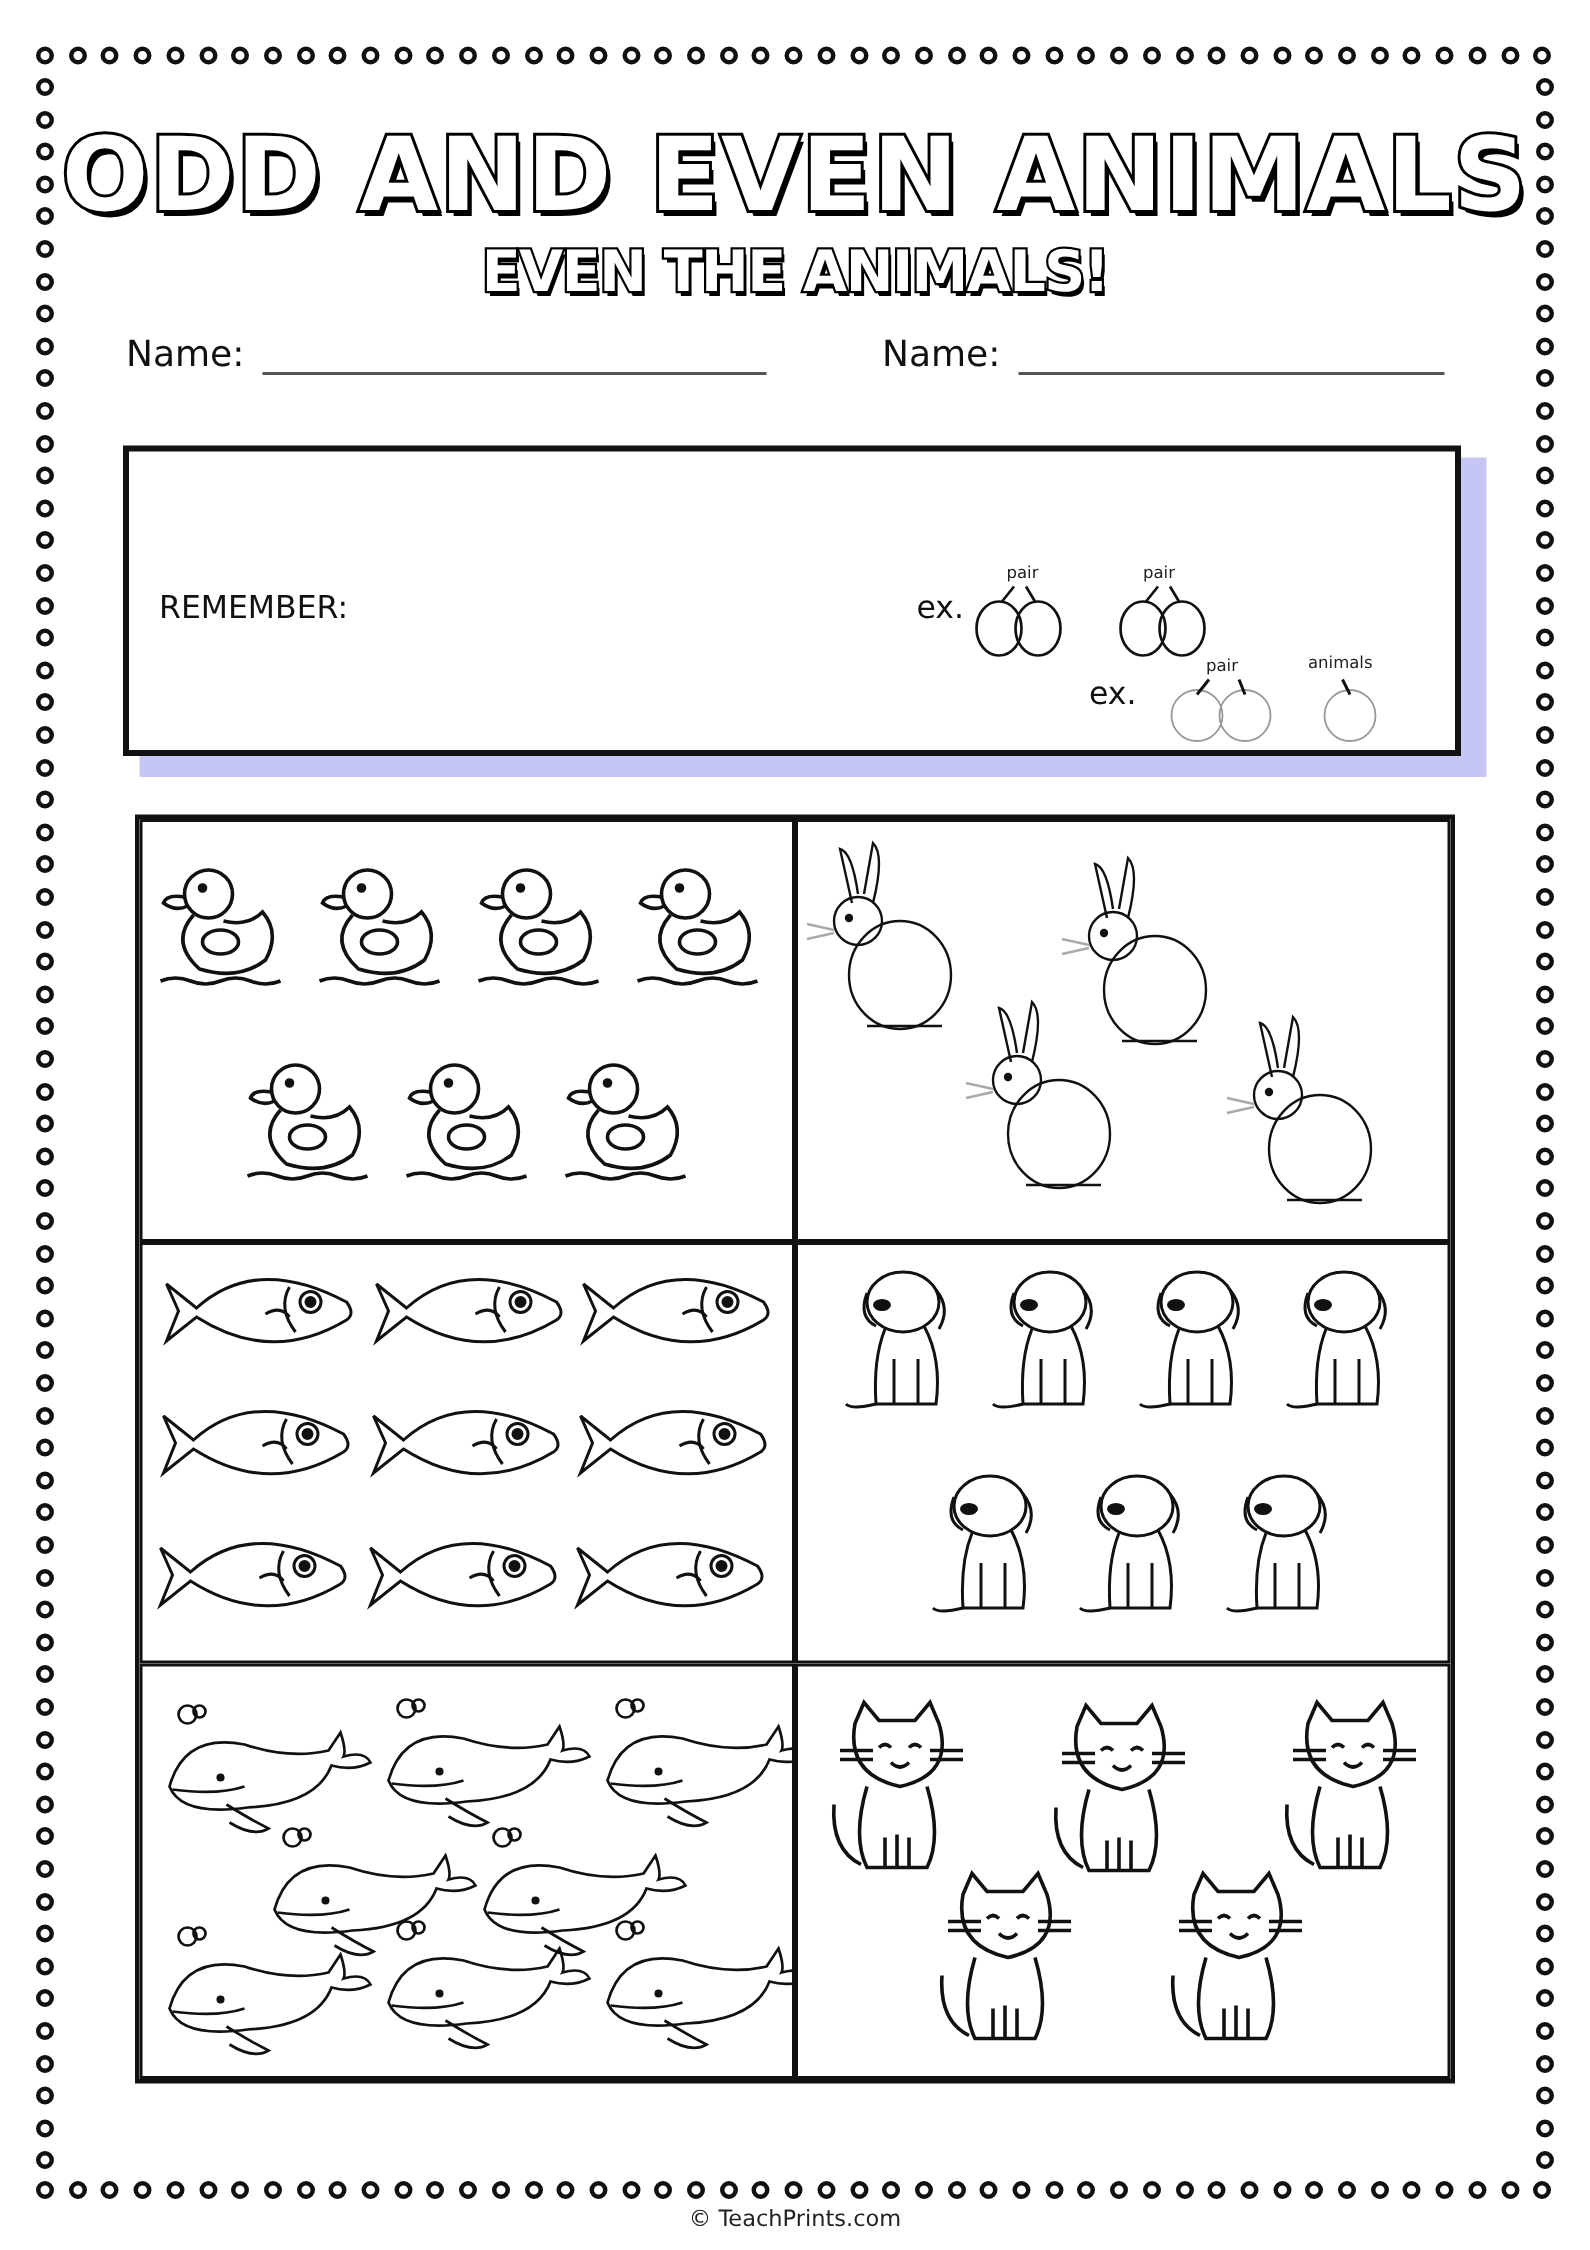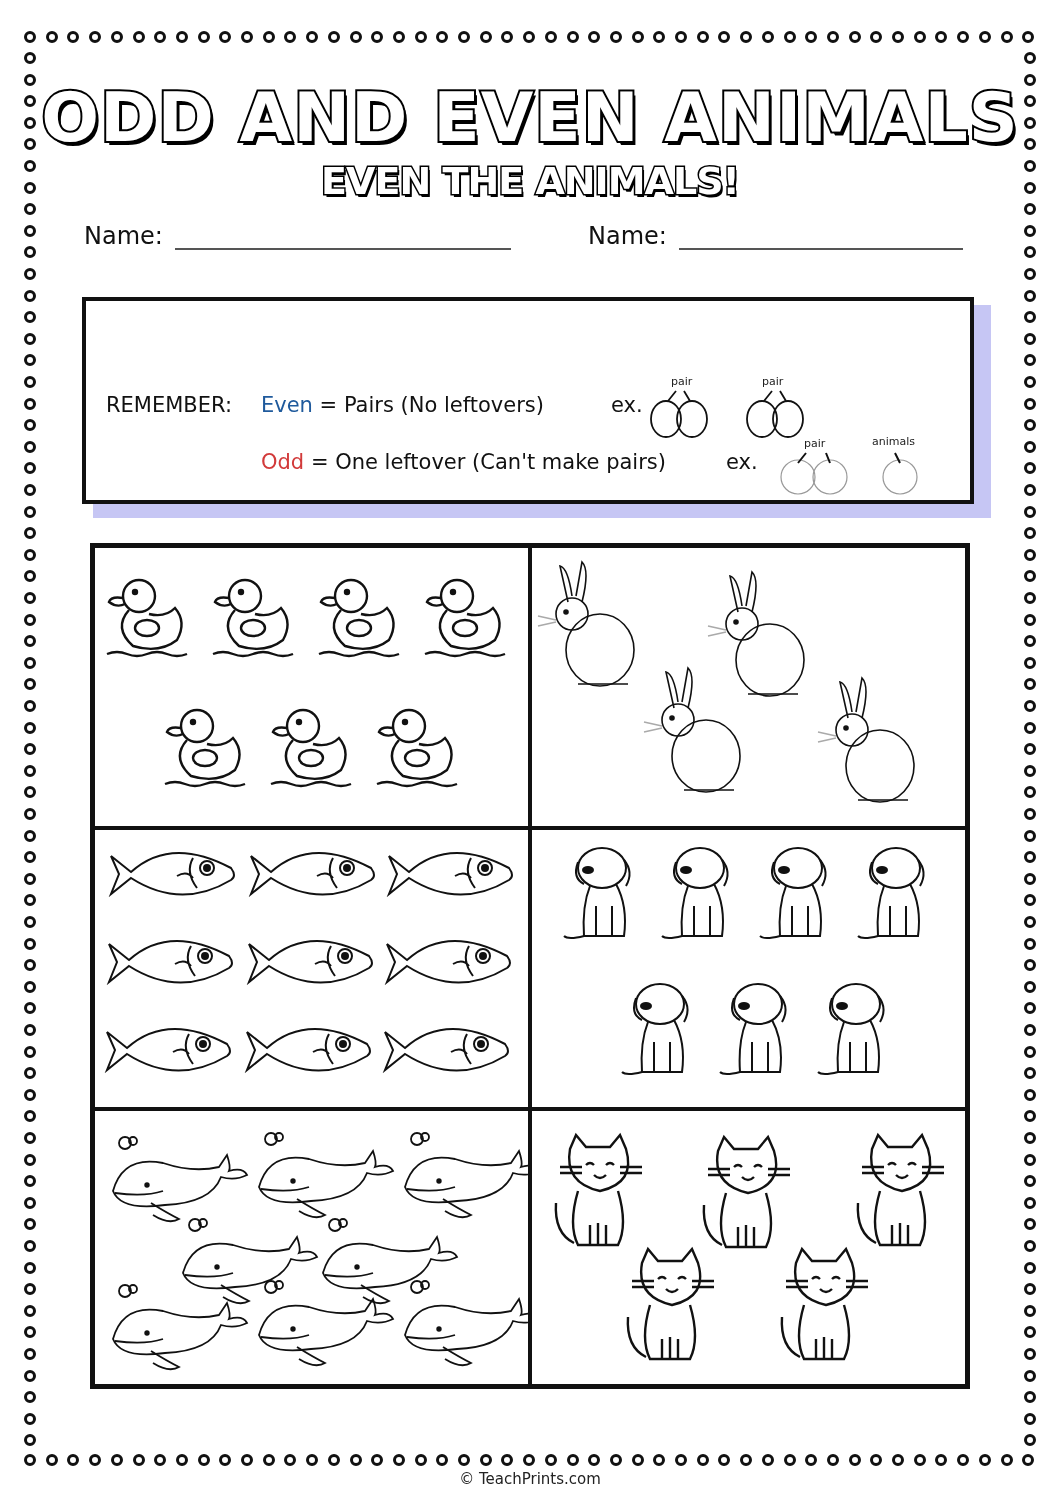--- a/index.html
+++ b/index.html
@@ -274,34 +274,32 @@
 <div class="field" style="left:84px;">
   <span>Name:</span><span class="line" style="width:336px;"></span>
 </div>
 <div class="field" style="left:588px;">
   <span>Name:</span><span class="line" style="width:284px;"></span>
 </div>
 
 <div class="ibox-shadow"></div>
 <div class="ibox">
   <div class="rem">REMEMBER:</div>
-  <div class="even"><span class="blue">Even</span><span> = Pairs (No leftovers)</span></div>
   <div class="ex1">ex.</div>
   <div class="tiny" style="left:585px;top:74px;">pair</div>
   <div class="tiny" style="left:676px;top:74px;">pair</div>
   <svg style="position:absolute;left:560px;top:84px;" width="180" height="56">
     <g fill="none" stroke="#111" stroke-width="1.8">
       <ellipse cx="20" cy="34" rx="15" ry="18"></ellipse>
         <ellipse cx="46" cy="34" rx="15" ry="18"></ellipse>
       <ellipse cx="116" cy="34" rx="15" ry="18"></ellipse>
         <ellipse cx="142" cy="34" rx="15" ry="18"></ellipse>
       <path d="M22 16 l8 -10 M44 16 l-6 -10 M118 16 l8 -10 M140 16 l-6 -10"></path>
     </g>
   </svg>
-  <div class="odd"><span class="red">Odd</span><span> = One leftover (Can't make pairs)</span></div>
   <div class="ex2">ex.</div>
   <div class="tiny" style="left:718px;top:136px;">pair</div>
   <div class="tiny" style="left:786px;top:134px;">animals</div>
   <svg style="position:absolute;left:690px;top:148px;" width="150" height="48">
     <g fill="none" stroke="#999" stroke-width="1.2">
       <circle cx="22" cy="28" r="17"></circle>
         <circle cx="54" cy="28" r="17"></circle>
         <circle cx="124" cy="28" r="17"></circle>
     </g>
     <g stroke="#111" stroke-width="2">

